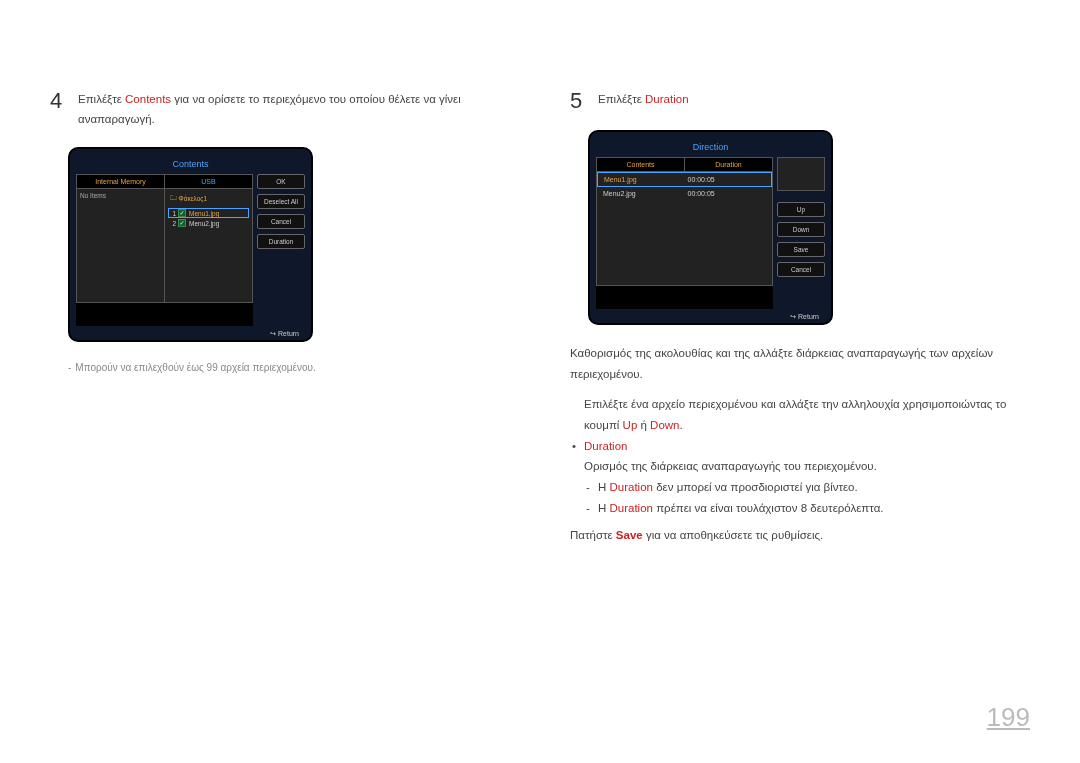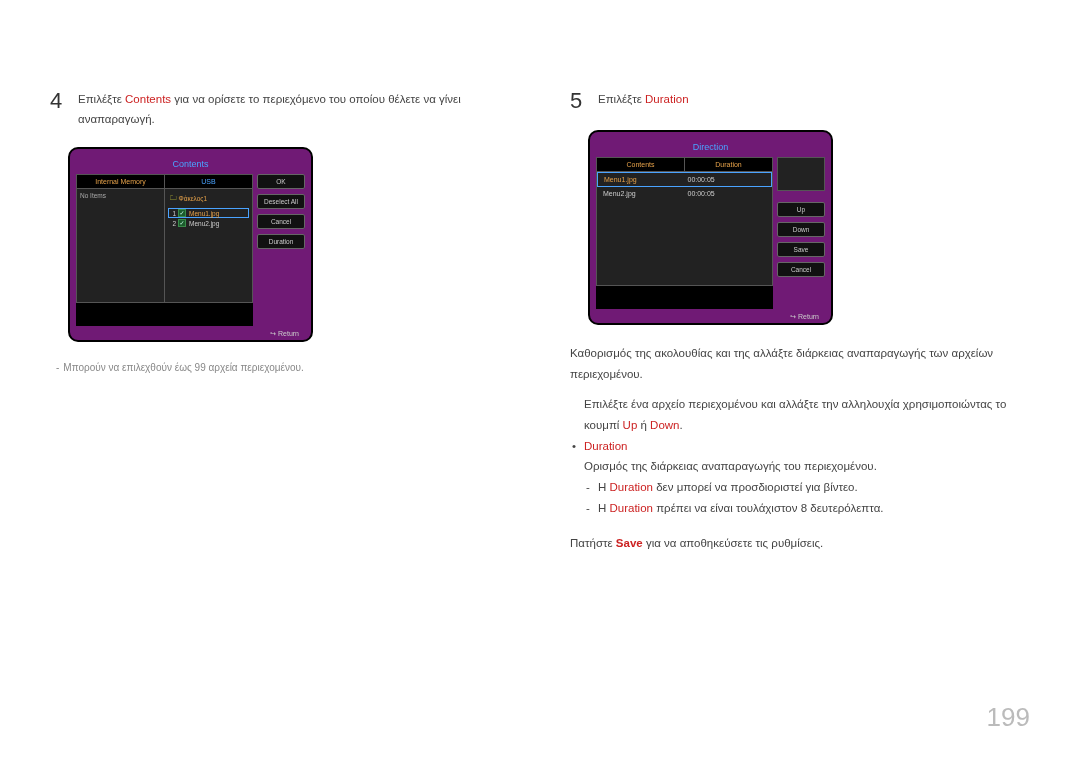--- a/index.html
+++ b/index.html
@@ -17,21 +17,21 @@
   .col { flex: 1; }
   .step { display: flex; gap: 10px; margin-bottom: 18px; }
   .step-num { font-size: 22px; font-weight: normal; color: #333; min-width: 18px; line-height: 1; }
   .step-text { font-size: 11.5px; line-height: 1.7; color: #444; }
   .red { color: #cc2222; }
   .bold { font-weight: bold; }
 
   .device {
     border: 2px solid #000;
     border-radius: 10px;
-    background: #701a75;
+    background: #0f172a;
     width: 245px;
     height: 195px;
     margin-left: 18px;
     margin-bottom: 18px;
     padding: 6px 6px 2px 6px;
     display: flex;
     flex-direction: column;
   }
   .device-title { text-align: center; font-size: 9px; padding: 4px 0 5px; }
   .device-title.c1 { color: #4aa3ff; }
@@ -62,31 +62,31 @@
 
   
   .device2 .panel { height: 115px; }
   .d2-row { display: flex; font-size: 7px; }
   .d2-cell { flex: 1; text-align: center; padding: 3px 0; color: #ccc; border-bottom: 1px solid #555; }
   .d2-header .d2-cell { color: #e6a24a; }
   .d2-row.sel { border: 1px solid #4aa3ff; }
 
   .preview-box { width: 48px; height: 34px; background: #222; border: 1px solid #555; margin-bottom: 6px; }
 
-  .footnote { font-size: 10px; color: #888; margin-left: 6px; line-height: 1.6; }
+  .footnote { font-size: 10px; color: #888; margin-left: 18px; line-height: 1.6; }
   .footnote .dash { margin-right: 4px; }
 
   .para { font-size: 11.5px; color: #444; line-height: 1.8; margin-bottom: 10px; }
   .bullet-line { padding-left: 14px; position: relative; line-height: 1.8; font-size: 11.5px; color: #444; }
   .bullet-line::before { content: "•"; position: absolute; left: 2px; }
   .sub-text { padding-left: 14px; font-size: 11.5px; line-height: 1.8; color: #444; }
   .dash-line { padding-left: 28px; position: relative; font-size: 11.5px; line-height: 1.8; color: #444; }
   .dash-line::before { content: "-"; position: absolute; left: 16px; }
 
-  .page-number { position: absolute; right: 50px; bottom: 30px; font-size: 26px; color: #bbb; font-weight: 300; }
+  .page-number { position: absolute; right: 50px; bottom: 30px; font-size: 26px; color: #bbb; font-weight: 300; text-decoration: underline; }
 </style>
 </head>
 <body>
 
 <div class="columns">
 
   <div class="col">
     <div class="step">
       <div class="step-num">4</div>
       <div class="step-text">
@@ -189,19 +189,19 @@
 
     <div class="bullet-line"><span class="red">Duration</span></div>
     <div class="sub-text">Ορισμός της διάρκειας αναπαραγωγής του περιεχομένου.</div>
     <div class="dash-line">
       <span>Η </span><span class="red">Duration</span><span> δεν μπορεί να προσδιοριστεί για βίντεο.</span>
     </div>
     <div class="dash-line">
       <span>Η </span><span class="red">Duration</span><span> πρέπει να είναι τουλάχιστον 8 δευτερόλεπτα.</span>
     </div>
 
-    <div class="para" style="margin-top:14px;">
+    <div class="para" style="margin-top:6px;">
       <span>Πατήστε </span><span class="red bold">Save</span><span> για να αποθηκεύσετε τις ρυθμίσεις.</span>
     </div>
   </div>
 </div>
 
 <div class="page-number">199</div>
 
 </body></html>

